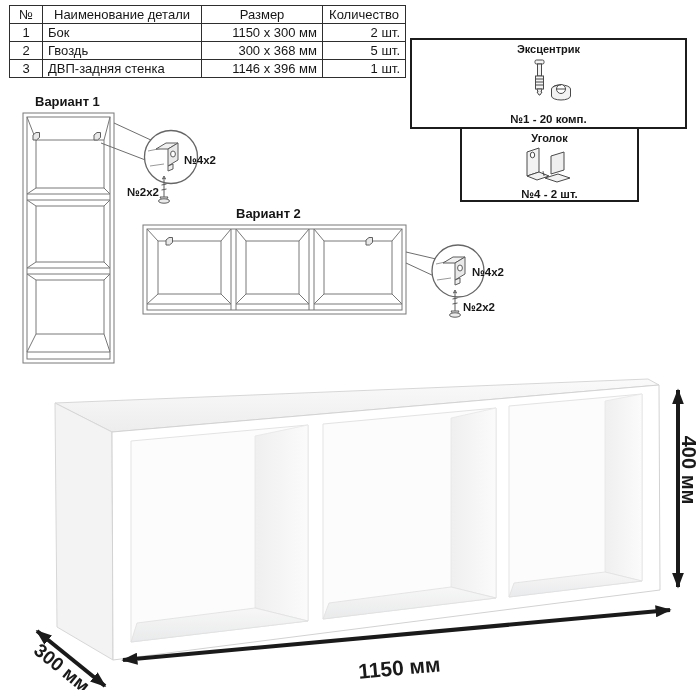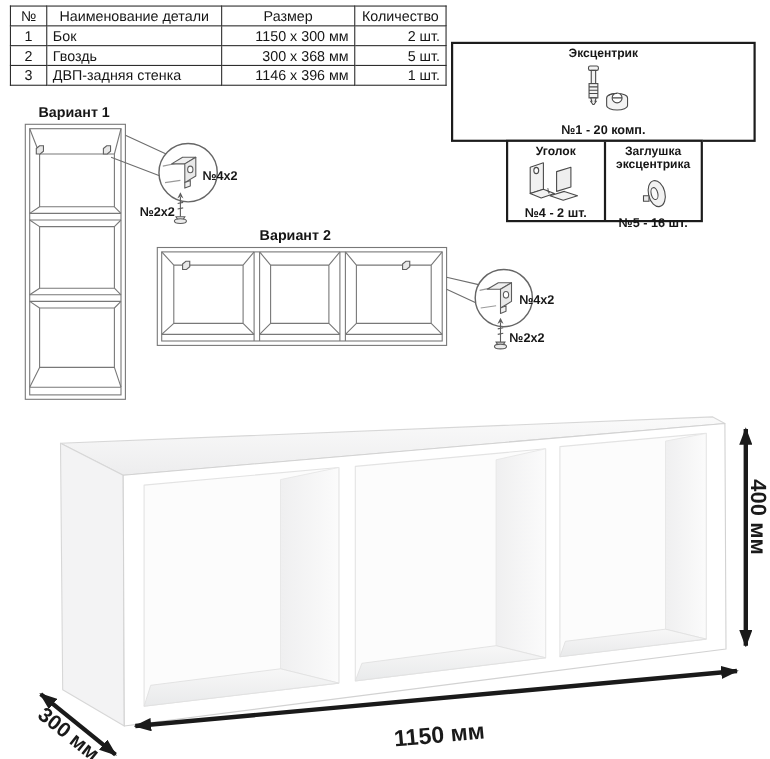--- a/index.html
+++ b/index.html
@@ -99,34 +99,20 @@
             <path d="M10,32 l12,-4 10,4 -12,4 z"></path>
             <path d="M34,12 l13,-4 v18 l-13,4 z" fill="#efefef"></path>
             <path d="M28,34 l13,-4 12,4 -13,4 z"></path>
             <path d="M47,8 l12,4 v18 l-12,-4 z" fill="#e7e7e7" opacity="0"></path>
             <path d="M25,29 l3,2 m-2,-4 l1,5" stroke-width="0.8"></path>
           </g>
         </svg>
       </div>
       <div class="hw-count">№4 - 2 шт.</div>
     </div>
-    <div class="hw-cell">
-      <div class="hw-title">Заглушка</div>
-      <div class="hw-title">эксцентрика</div>
-      <div class="hw-icon">
-        <svg width="44" height="40" viewBox="0 0 44 40">
-          <g stroke="#4a4a4a" stroke-width="1" fill="#f2f2f2">
-            <ellipse cx="25" cy="19" rx="7.5" ry="12" transform="rotate(-14 25 19)"></ellipse>
-            <ellipse cx="23" cy="19" rx="3" ry="5.5" transform="rotate(-14 23 19)" fill="#fafafa"></ellipse>
-            <path d="M13,21 h5 v5 h-5 z" fill="#e9e9e9"></path>
-          </g>
-        </svg>
-      </div>
-      <div class="hw-count">№5 - 16 шт.</div>
-    </div>
   </div>
 
   <svg id="draw" width="700" height="690" viewBox="0 0 700 690">
     <defs>
       <marker id="ah" viewBox="0 0 4 3" refX="3.6" refY="1.5" markerWidth="4" markerHeight="3" orient="auto-start-reverse" markerUnits="strokeWidth">
         <path d="M0,0 L4,1.5 L0,3 Z" fill="#1a1a1a"></path>
       </marker>
       <linearGradient id="gTop" x1="0" y1="0" x2="0" y2="1">
         <stop offset="0" stop-color="#fafafa"></stop>
           <stop offset="1" stop-color="#ededee"></stop>

